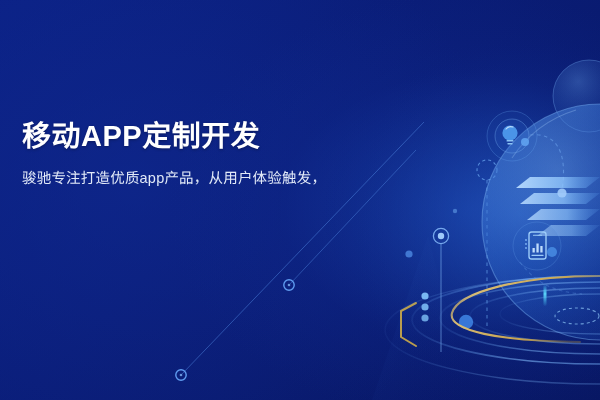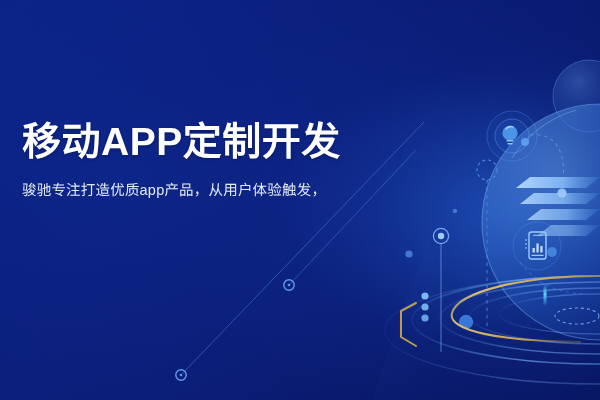--- a/index.html
+++ b/index.html
@@ -19,21 +19,21 @@
 
   
   .art{position:absolute;inset:0;width:600px;height:400px;pointer-events:none;}
 
   
   .text-block{
     position:absolute;left:22px;top:120px;width:400px;z-index:9;
   }
   .title{
     margin:0;
-    font-size:39px;
+    font-size:29px;
     font-weight:700;
     letter-spacing:0.5px;
     color:#ffffff;
     line-height:1.12;
     text-shadow:0 1px 3px rgba(0,0,0,0.30);
     white-space:nowrap;
   }
   .subtitle{
     margin:14px 0 0 0;
     font-size:14.5px;

